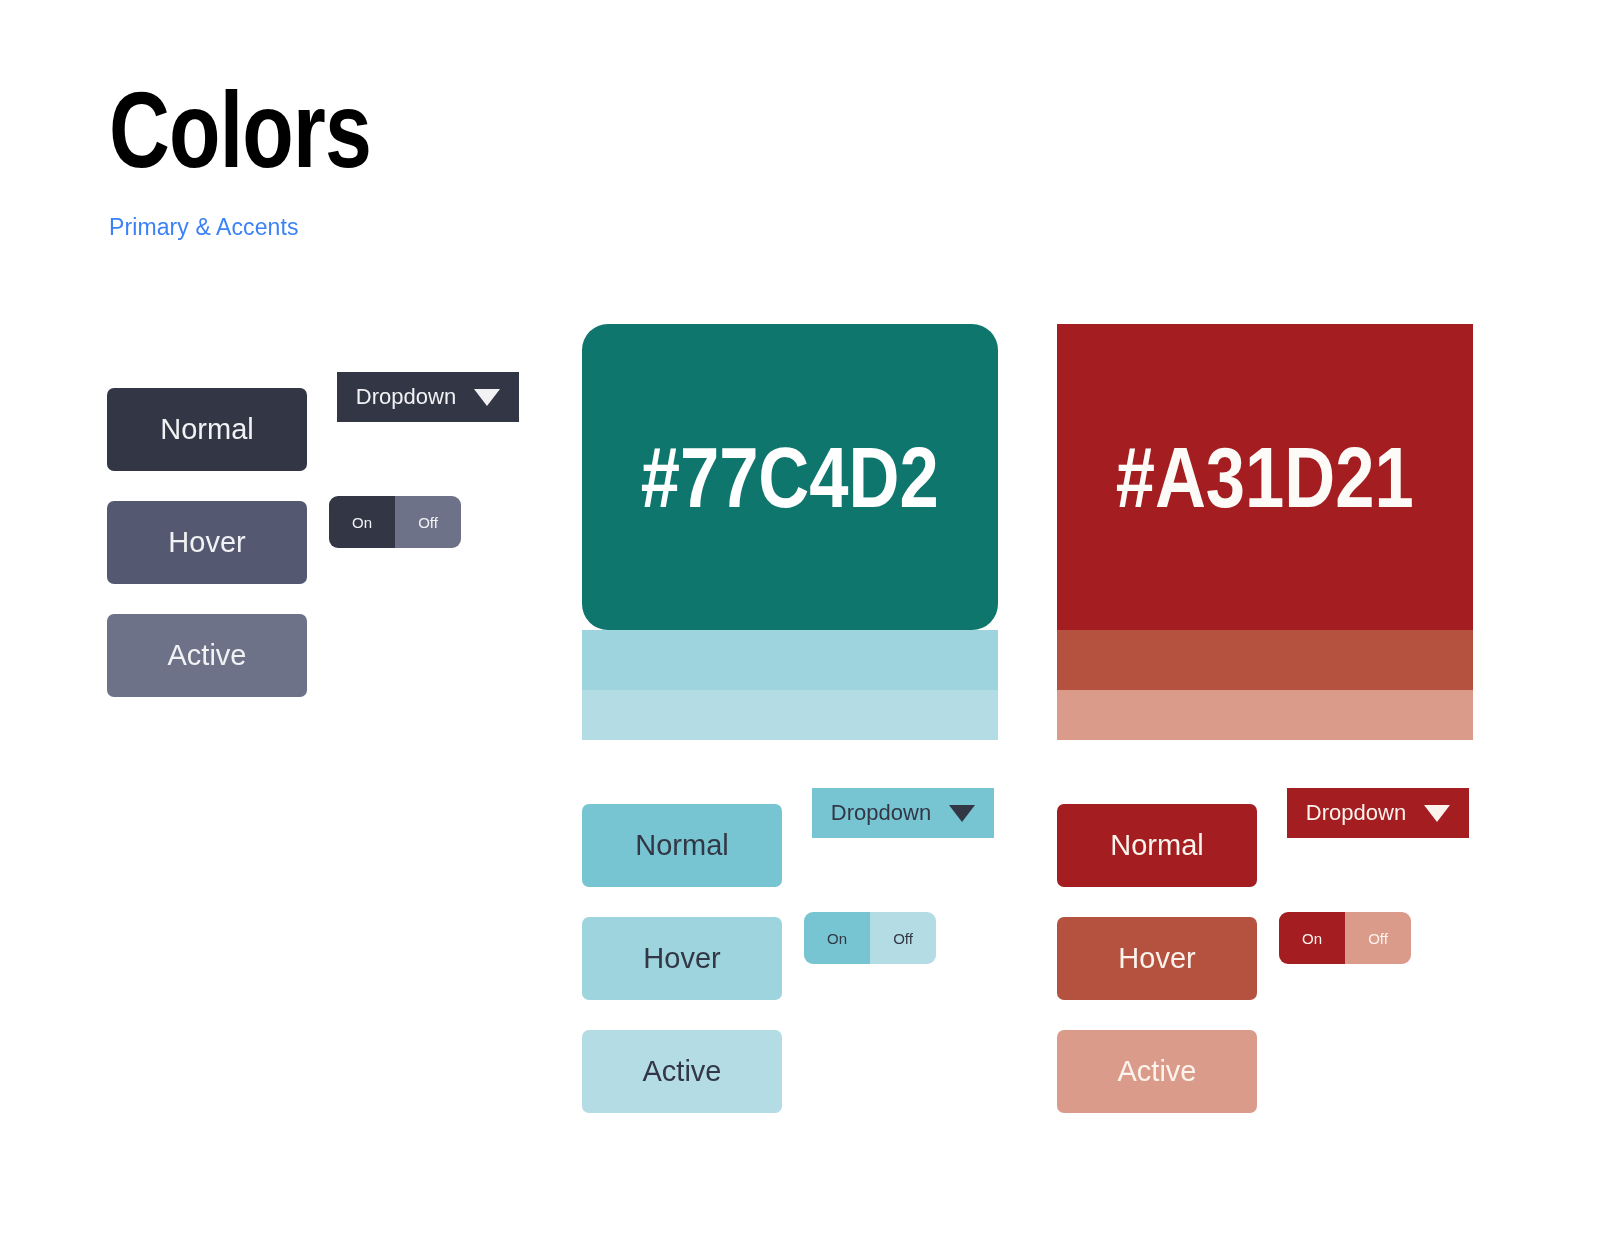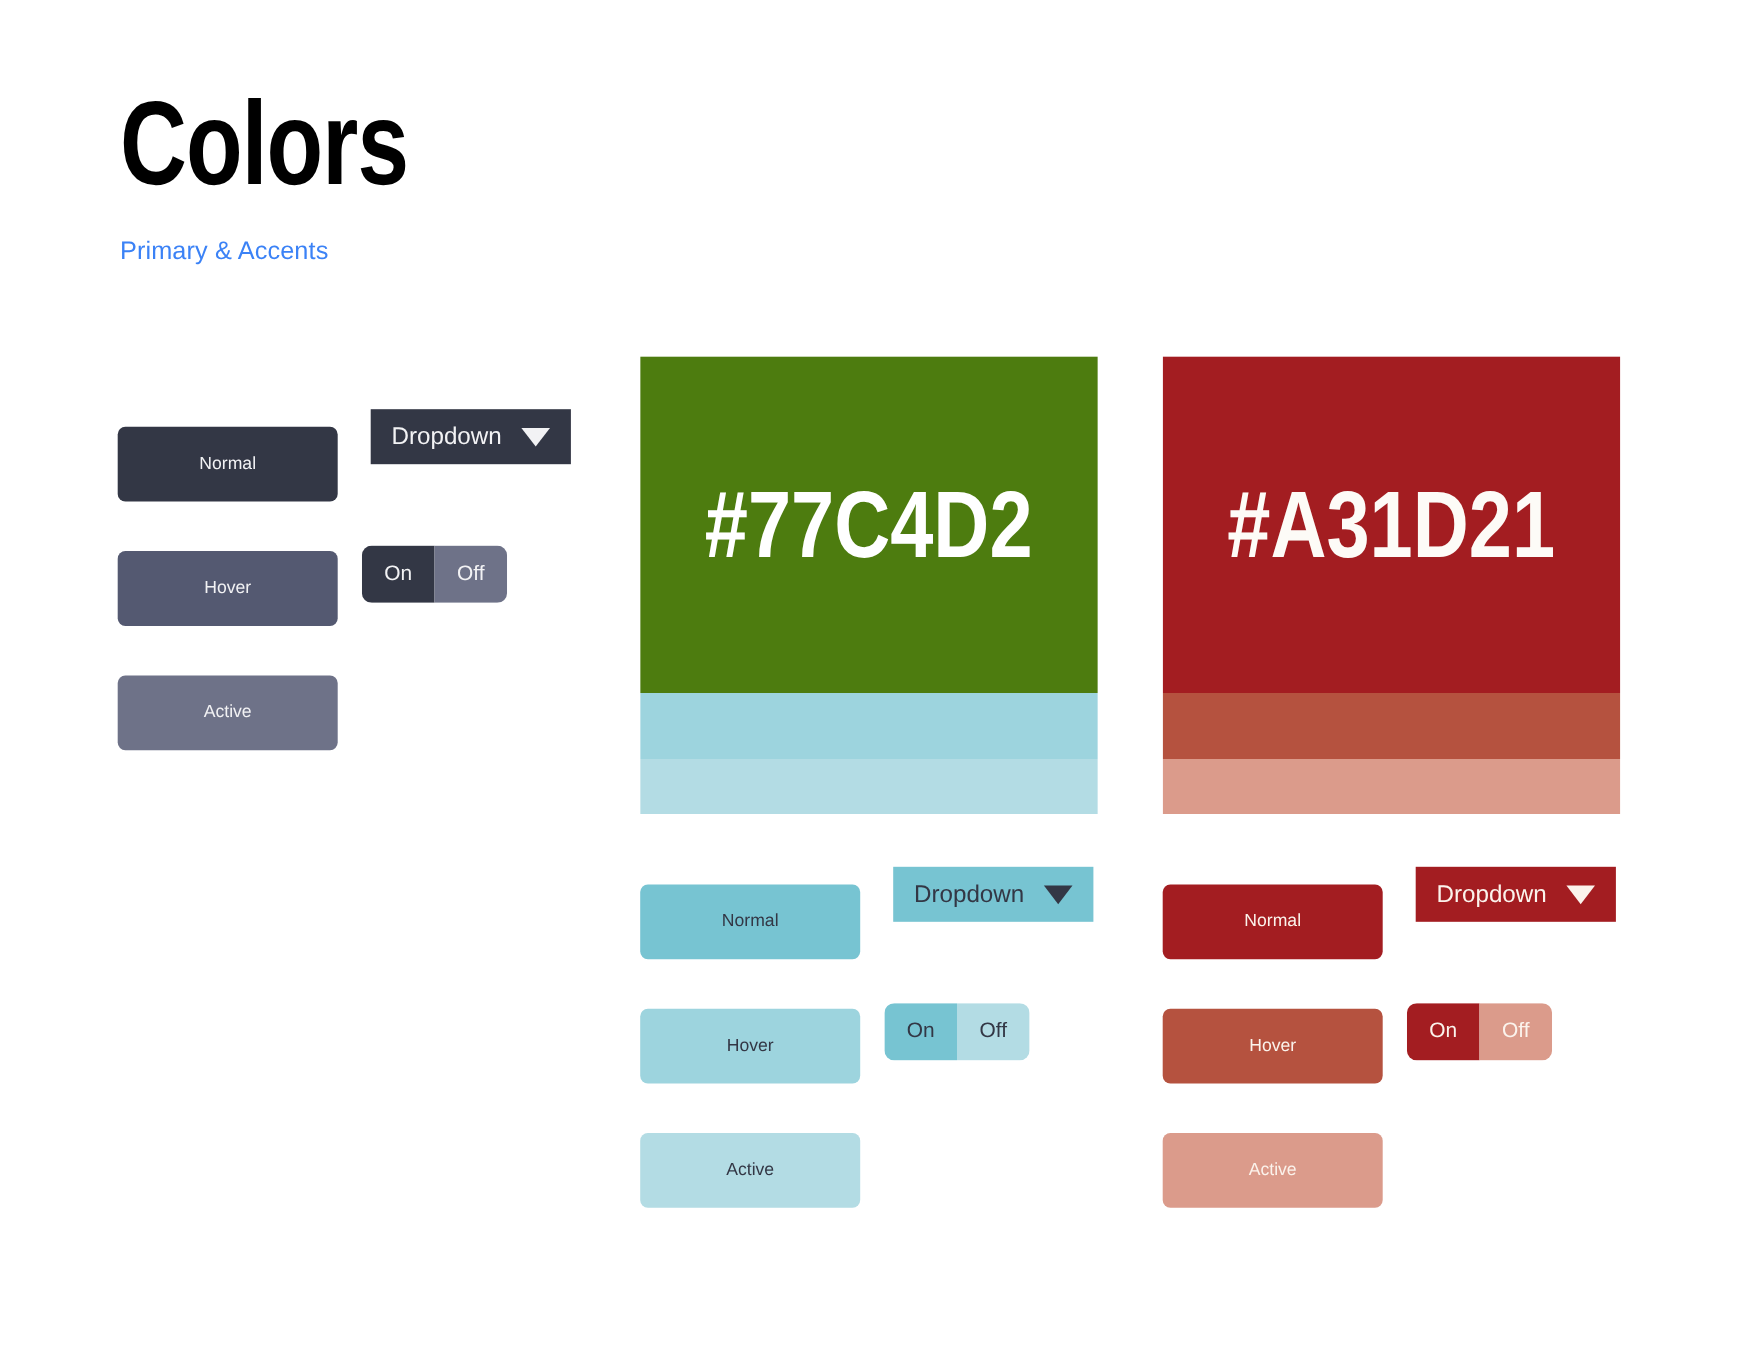--- a/index.html
+++ b/index.html
@@ -102,28 +102,28 @@
     position: relative;
     margin-top: 64px;
     width: 416px;
     height: 340px;
   }
 
   .btn {
     position: absolute;
     left: 0;
     width: 200px;
-    height: 68px;
+    height: 83px;
     border: none;
     border-radius: 7px;
     display: flex;
     align-items: center;
     justify-content: center;
     font-family: "Liberation Sans", sans-serif;
-    font-size: 16px;
+    font-size: 29px;
     font-weight: 400;
     cursor: pointer;
     padding: 0;
   }
   .btn-normal { top: 0px; }
   .btn-hover  { top: 113px; }
   .btn-active { top: 226px; }
 
   .dropdown {
     position: absolute;
@@ -163,21 +163,21 @@
     overflow: hidden;
     cursor: pointer;
   }
 
   .toggle-half {
     flex: 1;
     display: flex;
     align-items: center;
     justify-content: center;
     font-family: "Liberation Sans", sans-serif;
-    font-size: 19px;
+    font-size: 15px;
     font-weight: 400;
   }
 </style>
 </head>
 <body style="background: rgb(255, 255, 255);">
 
 <div class="page">
 
   <div class="header">
     <div class="page-title">Colors</div>
@@ -200,21 +200,21 @@
 
         <div class="toggle">
           <div class="toggle-half" style="background-color: rgb(51, 55, 69); color: rgb(242, 242, 244);">On</div>
           <div class="toggle-half" style="background-color: rgb(110, 114, 136); color: rgb(242, 242, 244);">Off</div>
         </div>
       </div>
     </div>
 
     <div class="col col-1">
       <div class="swatch">
-        <div class="swatch-main" style="background-color: #4d7c0f;">
+        <div class="swatch-main" style="background-color: #0f766e; border-radius: 26px;">
           <span class="swatch-hex" style="color: rgb(255, 255, 255);">#77C4D2</span>
         </div>
         <div class="swatch-band band-hover" style="background-color: rgb(157, 212, 222);"></div>
         <div class="swatch-band band-active" style="background-color: rgb(179, 220, 228);"></div>
       </div>
 
       <div class="controls">
         <button class="btn btn-normal" style="background-color: rgb(119, 196, 210); color: rgb(51, 55, 69);">Normal</button>
         <button class="btn btn-hover" style="background-color: rgb(157, 212, 222); color: rgb(51, 55, 69);">Hover</button>
         <button class="btn btn-active" style="background-color: rgb(179, 220, 228); color: rgb(51, 55, 69);">Active</button>

